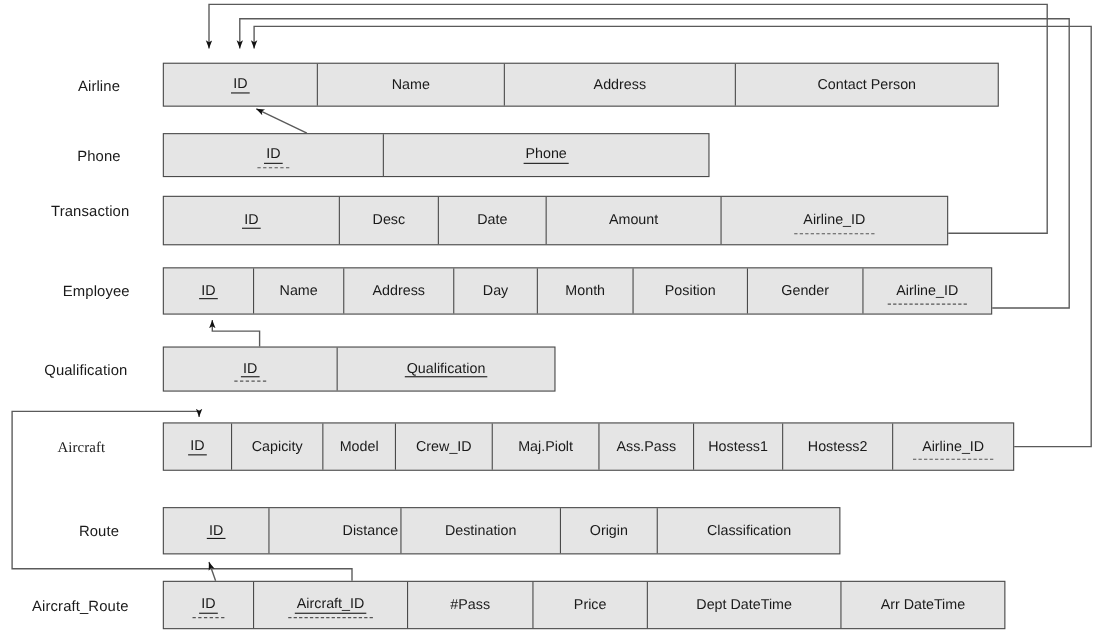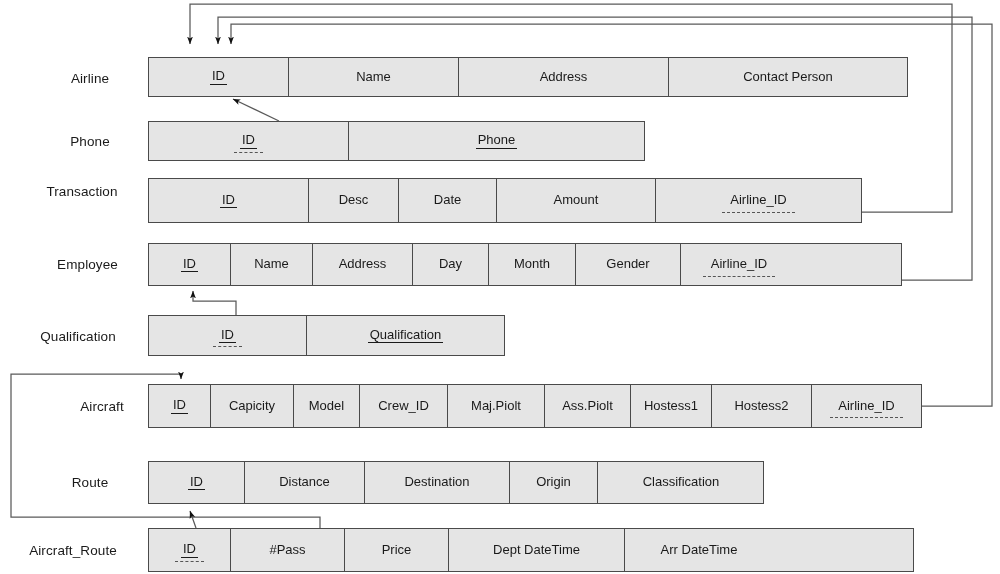--- a/index.html
+++ b/index.html
@@ -145,88 +145,94 @@
       </div>
       <div class="attr" style="width: 100px; flex: 0 0 100px;">
         <span class="aname">Address</span>
       </div>
       <div class="attr" style="width: 76px; flex: 0 0 76px;">
         <span class="aname">Day</span>
       </div>
       <div class="attr" style="width: 87px; flex: 0 0 87px;">
         <span class="aname">Month</span>
       </div>
+      <div class="attr" style="width: 104px; flex: 0 0 104px;">
+        <span class="aname">Position</span>
+      </div>
       <div class="attr" style="width: 105px; flex: 0 0 105px;">
         <span class="aname">Gender</span>
       </div>
       <div class="attr fk" style="width: 116px; flex: 0 0 116px;">
         <span class="aname">Airline_ID</span>
       </div>
     </div>
     <div class="tbl-label" style="left: 16px; top: 329px; width: 124px;">Qualification</div>
     <div class="relation" style="left: 148px; top: 315px; width: 357px; height: 41px;">
       <div class="attr pk fk" style="width: 158px; flex: 0 0 158px;">
         <span class="aname">ID</span>
       </div>
       <div class="attr pk" style="width: 197px; flex: 0 0 197px;">
         <span class="aname">Qualification</span>
       </div>
     </div>
-    <div class="tbl-label" style="left: 52px; top: 399px; width: 100px;">Aircraft</div>
+    <div class="tbl-label" style="left: 24px; top: 399px; width: 100px; font-family: Liberation Serif, serif;">Aircraft</div>
     <div class="relation" style="left: 148px; top: 384px; width: 774px; height: 44px;">
       <div class="attr pk" style="width: 62px; flex: 0 0 62px;">
         <span class="aname">ID</span>
       </div>
       <div class="attr" style="width: 83px; flex: 0 0 83px;">
         <span class="aname">Capicity</span>
       </div>
       <div class="attr" style="width: 66px; flex: 0 0 66px;">
         <span class="aname">Model</span>
       </div>
       <div class="attr" style="width: 88px; flex: 0 0 88px;">
         <span class="aname">Crew_ID</span>
       </div>
       <div class="attr" style="width: 97px; flex: 0 0 97px;">
         <span class="aname">Maj.Piolt</span>
       </div>
       <div class="attr" style="width: 86px; flex: 0 0 86px;">
-        <span class="aname">Ass.Piolt</span>
+        <span class="aname">Ass.Pass</span>
       </div>
       <div class="attr" style="width: 81px; flex: 0 0 81px;">
         <span class="aname">Hostess1</span>
       </div>
       <div class="attr" style="width: 100px; flex: 0 0 100px;">
         <span class="aname">Hostess2</span>
       </div>
       <div class="attr fk" style="width: 109px; flex: 0 0 109px;">
         <span class="aname">Airline_ID</span>
       </div>
     </div>
     <div class="tbl-label" style="left: 40px; top: 475px; width: 100px;">Route</div>
     <div class="relation" style="left: 148px; top: 461px; width: 616px; height: 43px;">
       <div class="attr pk" style="width: 96px; flex: 0 0 96px;">
         <span class="aname">ID</span>
       </div>
-      <div class="attr" style="width: 120px; flex: 0 0 120px;">
+      <div class="attr" style="width: 120px; flex: 0 0 120px; justify-content: flex-end;">
         <span class="aname">Distance</span>
       </div>
       <div class="attr" style="width: 145px; flex: 0 0 145px;">
         <span class="aname">Destination</span>
       </div>
       <div class="attr" style="width: 88px; flex: 0 0 88px;">
         <span class="aname">Origin</span>
       </div>
       <div class="attr" style="width: 166px; flex: 0 0 166px; text-align: right;">
         <span class="aname">Classification</span>
       </div>
     </div>
     <div class="tbl-label" style="left: 6px; top: 543px; width: 134px;">Aircraft_Route</div>
     <div class="relation" style="left: 148px; top: 528px; width: 766px; height: 44px;">
       <div class="attr pk fk" style="width: 82px; flex: 0 0 82px;">
         <span class="aname">ID</span>
+      </div>
+      <div class="attr pk fk" style="width: 140px; flex: 0 0 140px;">
+        <span class="aname">Aircraft_ID</span>
       </div>
       <div class="attr" style="width: 114px; flex: 0 0 114px;">
         <span class="aname">#Pass</span>
       </div>
       <div class="attr" style="width: 104px; flex: 0 0 104px;">
         <span class="aname">Price</span>
       </div>
       <div class="attr" style="width: 176px; flex: 0 0 176px;">
         <span class="aname">Dept  DateTime</span>
       </div>

